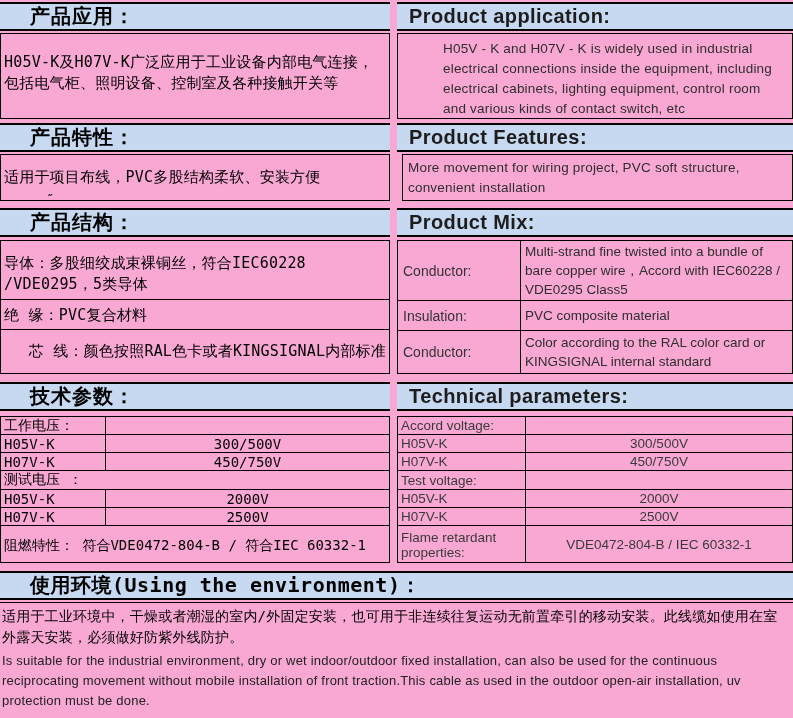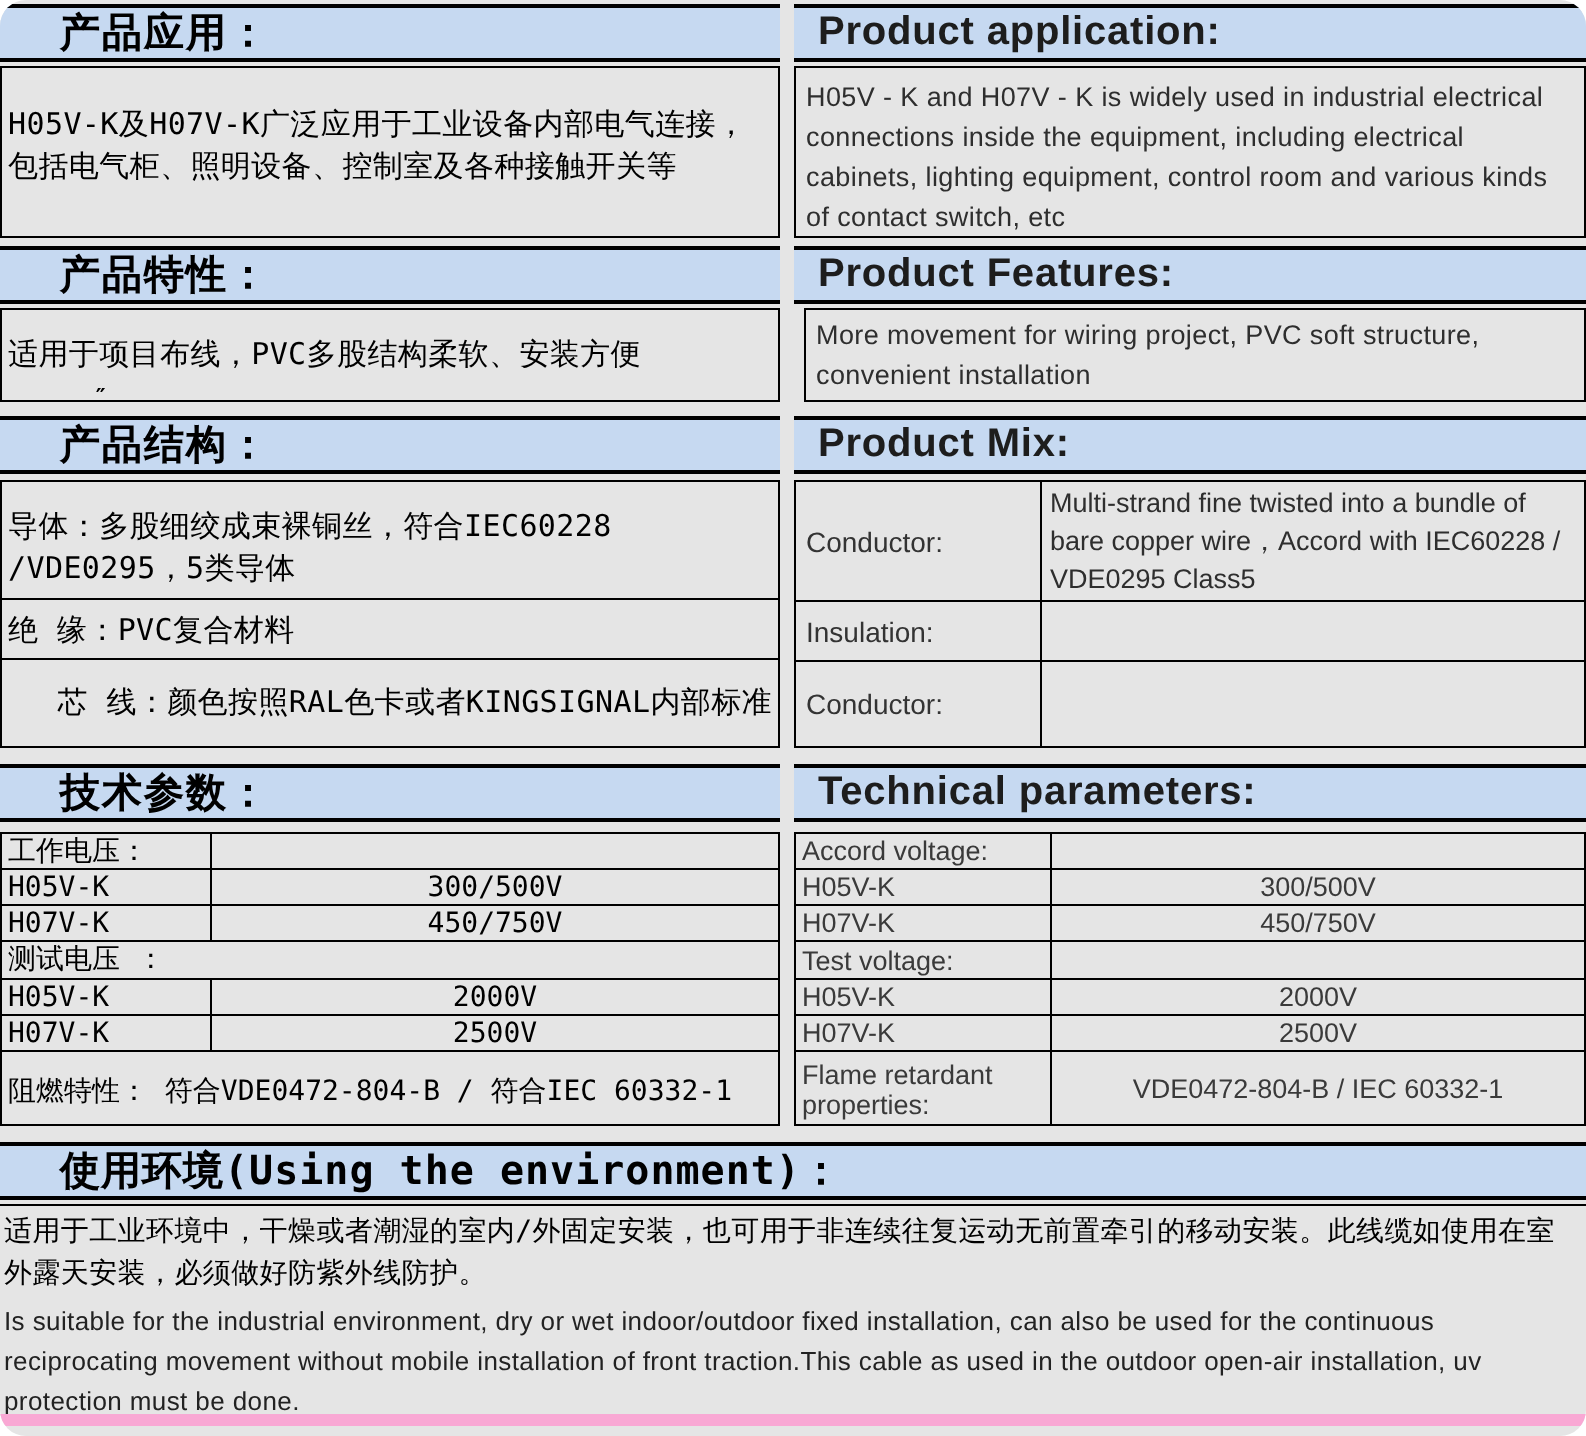--- a/index.html
+++ b/index.html
@@ -2,21 +2,21 @@
 <html><head>
 <meta charset="utf-8">
 <style>
   * { box-sizing: border-box; margin: 0; padding: 0; }
   html,body { background:#fff; }
   body {
     width: 793px; height: 718px;
     font-family: "DejaVu Sans Mono", monospace;
     color: #000;
   }
-  .page { position: relative; width: 793px; height: 718px; overflow: hidden; background:#e5e5e5;border-radius:13px; }
+  .page { position: relative; width: 793px; height: 718px; overflow: hidden; background:#f9a8d4; }
 
   .cols { display: flex; gap: 7px; }
   .col-l { width: 390px; flex: none; }
   .col-r { flex: 1; min-width: 0; }
 
   
   .hdr {
     background: #c6d9f1;
     border-top: 2px solid #000;
     border-bottom: 2px solid #000;
@@ -49,21 +49,21 @@
   .m-sec5b { margin-top: 2px; }
 
   .zh-body { font-size: 15px; line-height: 21px; letter-spacing: 0.2px; }
   .en-body {
     font-family: "Liberation Sans", sans-serif;
     font-size: 13.5px; line-height: 20px; color: #2e2e2e; letter-spacing: 0.2px;
   }
 
   .b1 { height: 86px; }
   .b1 .zh-body { padding: 18px 3px 0 3px; }
-  .b1 .en-body { padding: 5px 5px 0 5px; }
+  .b1 .en-body { padding: 5px 5px 0 5px; margin-left: 40px; }
 
   .b2 { height: 47px; }
   .b2 .zh-body { padding: 12px 3px 0 3px; }
   .b2 .en-body { padding: 3px 5px 0 5px; }
 
   
   .b3 { height: 134px; }
   .srow { border-bottom: 1px solid #000; overflow: hidden; }
   .srow:last-child { border-bottom: none; text-align: right; }
   .sl0 { height: 59px; padding: 12px 3px 0 3px; }
@@ -162,23 +162,25 @@
       <div class="srow sl1 zh-body">绝 缘：PVC复合材料</div>
       <div class="srow sl2 zh-body">芯 线：颜色按照RAL色卡或者KINGSIGNAL内部标准</div>
     </div>
     <div class="box b3 col-r">
       <div class="mrow mr0">
         <div class="mlabel">Conductor:</div>
         <div class="mvalue">Multi-strand fine twisted into a bundle of bare copper wire，Accord with IEC60228 / VDE0295  Class5</div>
       </div>
       <div class="mrow mr1">
         <div class="mlabel">Insulation:</div>
+        <div class="mvalue">PVC composite material</div>
       </div>
       <div class="mrow mr2">
         <div class="mlabel">Conductor:</div>
+        <div class="mvalue">Color according to the RAL color card or KINGSIGNAL internal standard</div>
       </div>
     </div>
   </div>
 
   <div class="cols m-sec4h">
     <div class="hdr zh col-l">技术参数：</div>
     <div class="hdr en col-r">Technical parameters:</div>
   </div>
   <div class="cols m-sec4b">
 

